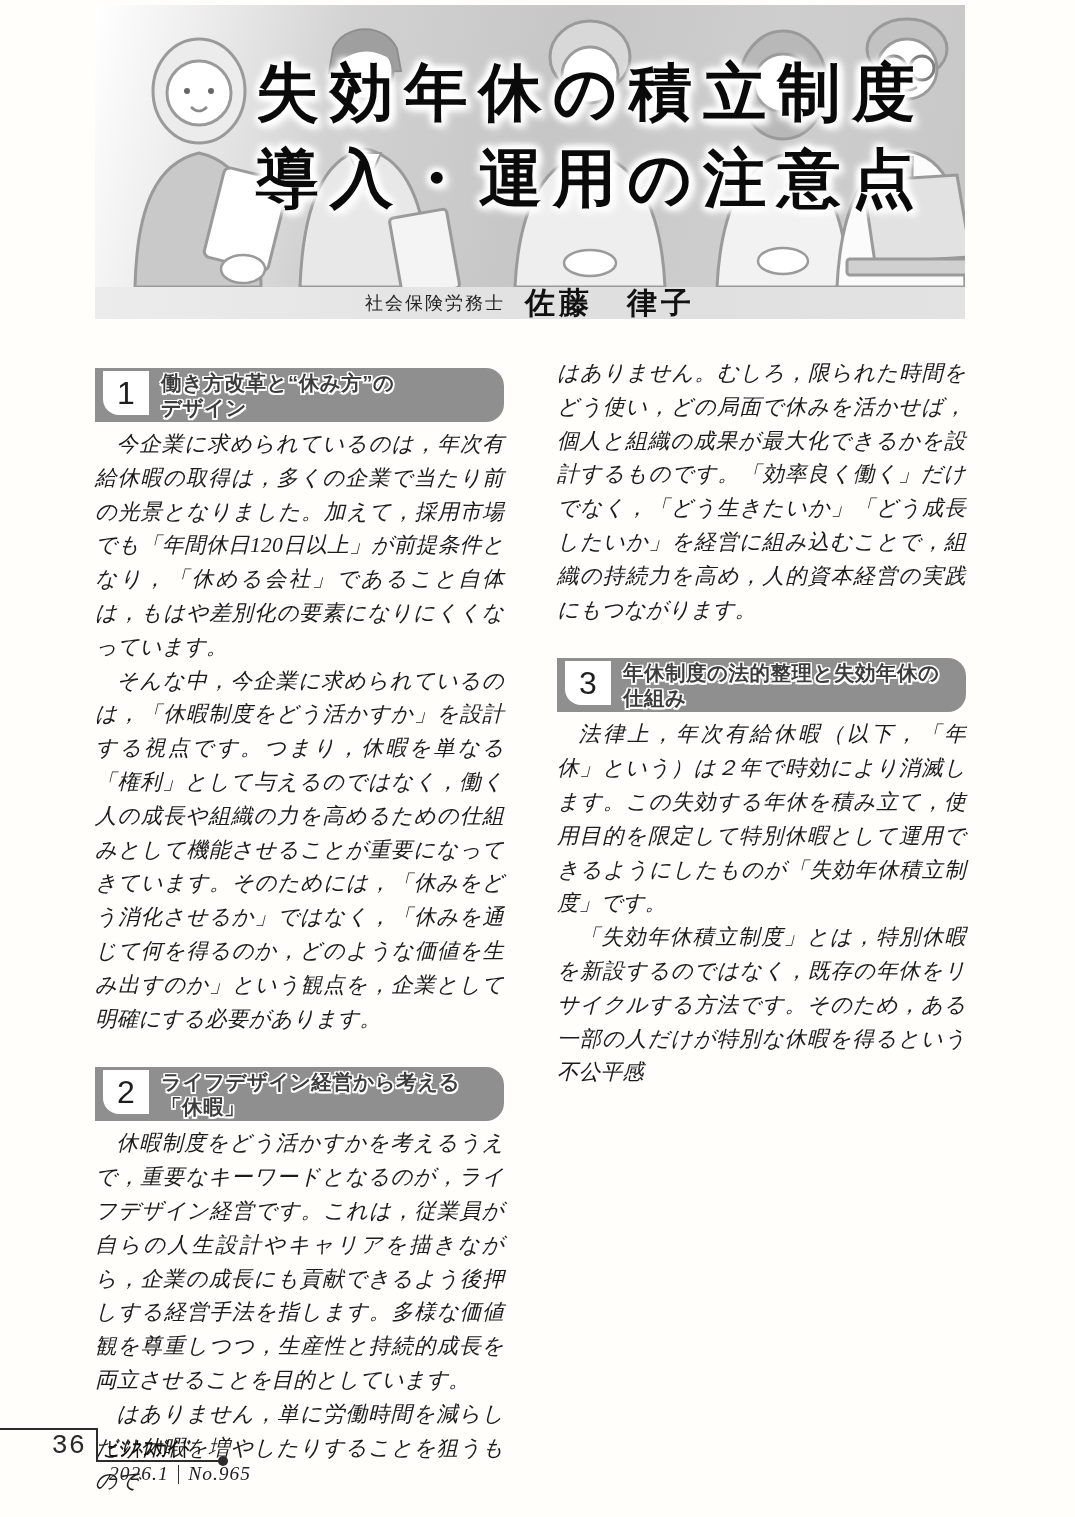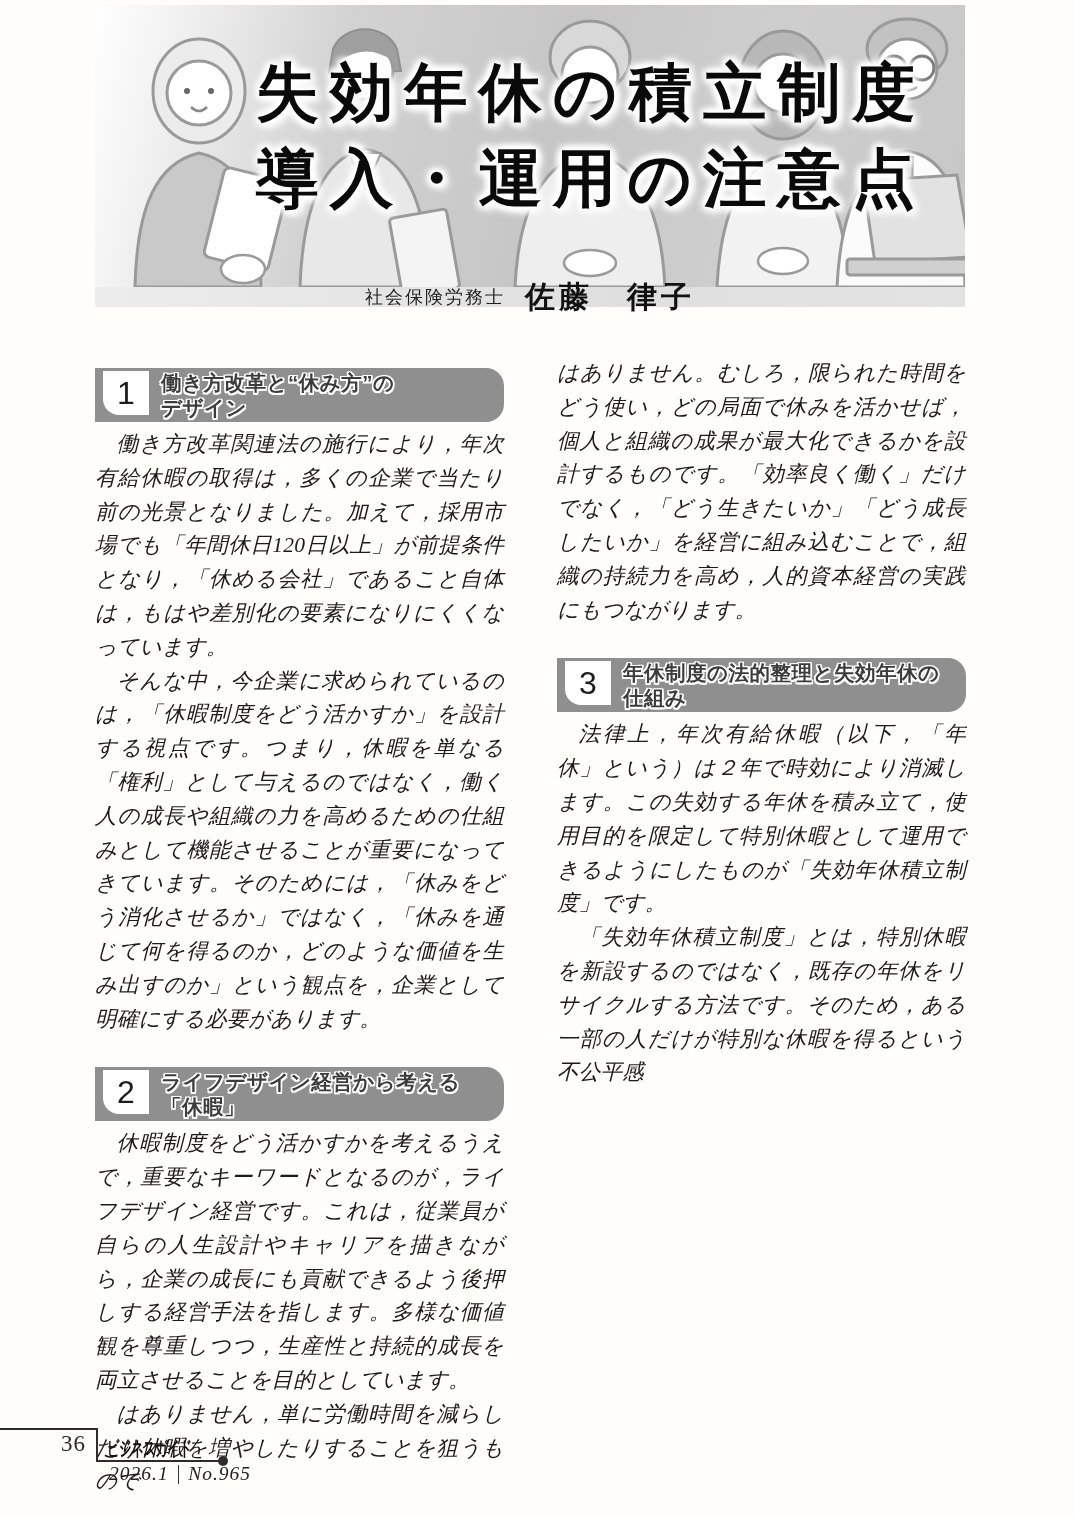--- a/index.html
+++ b/index.html
@@ -32,21 +32,21 @@
     text-shadow:
       0 0 5px #fff,0 0 9px #fff,0 0 14px #fff,
       3px 3px 6px #fff,-3px -3px 6px #fff,
       3px -3px 6px #fff,-3px 3px 6px #fff,
       5px 5px 9px rgba(255,255,255,.95);
     white-space:nowrap;
   }
 
   
   .author-strip{
-    position:absolute;left:95px;top:287px;width:870px;height:20px;
+    position:absolute;left:95px;top:287px;width:870px;height:32px;
     background:linear-gradient(to right,#ececec,#dfdfdf 60%,#e3e3e3);
     display:flex;align-items:center;justify-content:center;gap:20px;
   }
   .author-label{font-size:18px;color:#222;letter-spacing:2px;}
   .author-name{font-size:30px;color:#111;font-weight:700;letter-spacing:4px;}
 
   
   .col{
     position:absolute;width:409px;
     font-size:21.5px;line-height:33.8px;
@@ -88,22 +88,22 @@
   }
 
   
   .f-line{position:absolute;background:#2c2c2c;}
   .f-h1{left:0;top:1428px;width:98px;height:2px;}
   .f-v{left:96px;top:1428px;width:2px;height:34px;}
   .f-h2{left:96px;top:1460px;width:127px;height:2px;}
   .f-dot{position:absolute;left:218px;top:1456px;width:10px;height:10px;border-radius:50%;background:#2c2c2c;}
   .f-page{
     position:absolute;left:20px;top:1431px;width:66px;
-    text-align:right;font-family:Liberation Serif, serif;
-    font-size:23px;color:#2a2a2a;letter-spacing:1px;
+    text-align:right;font-family:Liberation Mono, monospace;
+    font-size:27px;color:#2a2a2a;letter-spacing:1px;
   }
   .f-logo{
     position:absolute;left:107px;top:1435px;
     font-family:"Liberation Sans", sans-serif;
     font-weight:900;font-size:20px;color:#111;
     letter-spacing:-1px;
     transform:scaleX(0.62);transform-origin:left center;
     white-space:nowrap;
   }
   .f-issue{
@@ -191,21 +191,21 @@
   </div>
 
   <div class="col col-left">
     <div class="sec-head">
       <div class="sec-num">1</div>
       <div class="sec-title">
         <span>働き方改革と“休み方”の</span><br>
         <span>デザイン</span>
       </div>
     </div>
-    <p>働き方改革関連法の施行により，年次有給休暇の取得は，多くの企業で当たり前の光景となりました。加えて，採用市場でも「年間休日120日以上」が前提条件となり，「休める会社」であること自体は，もはや差別化の要素になりにくくなっています。</p>
+    <p>今企業に求められているのは，年次有給休暇の取得は，多くの企業で当たり前の光景となりました。加えて，採用市場でも「年間休日120日以上」が前提条件となり，「休める会社」であること自体は，もはや差別化の要素になりにくくなっています。</p>
     <p>そんな中，今企業に求められているのは，「休暇制度をどう活かすか」を設計する視点です。つまり，休暇を単なる「権利」として与えるのではなく，働く人の成長や組織の力を高めるための仕組みとして機能させることが重要になってきています。そのためには，「休みをどう消化させるか」ではなく，「休みを通じて何を得るのか，どのような価値を生み出すのか」という観点を，企業として明確にする必要があります。</p>
 
     <div class="sec-head mt">
       <div class="sec-num">2</div>
       <div class="sec-title">
         <span>ライフデザイン経営から考える</span><br>
         <span>「休暇」</span>
       </div>
     </div>
     <p>休暇制度をどう活かすかを考えるうえで，重要なキーワードとなるのが，ライフデザイン経営です。これは，従業員が自らの人生設計やキャリアを描きながら，企業の成長にも貢献できるよう後押しする経営手法を指します。多様な価値観を尊重しつつ，生産性と持続的成長を両立させることを目的としています。</p>

